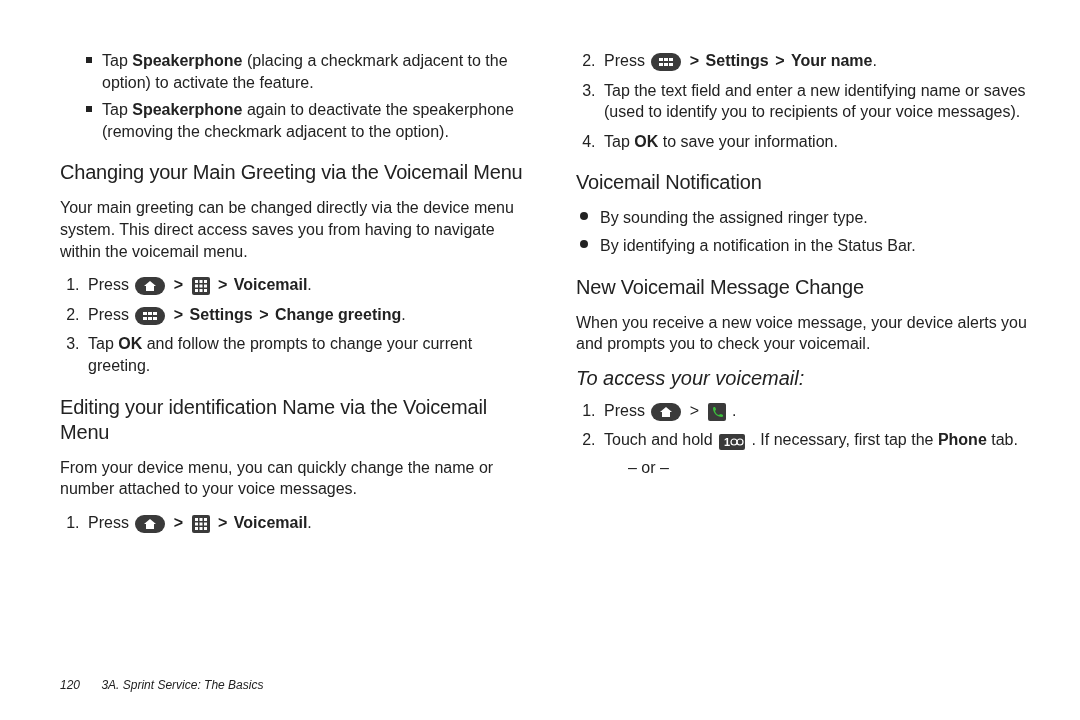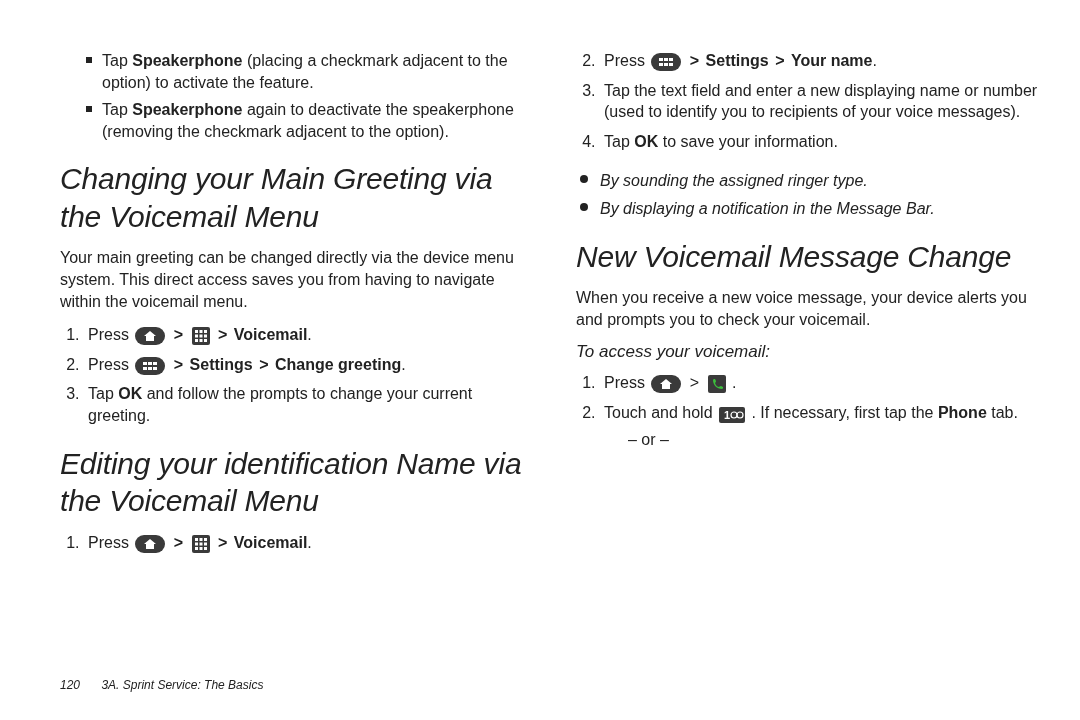--- a/index.html
+++ b/index.html
@@ -46,21 +46,20 @@
     left: 0;
     top: 7px;
     width: 6px;
     height: 6px;
     background: #222;
   }
   ul.disc {
     list-style: none;
     padding-left: 4px;
     margin: 0 0 18px 0;
-    font-style: italic;
   }
   ul.disc > li {
     position: relative;
     padding-left: 20px;
     margin-bottom: 6px;
   }
   ul.disc > li::before {
     content: "";
     position: absolute;
     left: 0;
@@ -72,30 +71,29 @@
   }
   ol {
     margin: 0 0 18px 0;
     padding-left: 24px;
   }
   ol > li {
     padding-left: 4px;
     margin-bottom: 8px;
   }
   .h-sub {
-    font-style: italic;
-    font-size: 30px;
+    font-size: 20px;
     line-height: 1.25;
     margin: 14px 0 12px 0;
     font-weight: 400;
     letter-spacing: -0.2px;
   }
   .lead {
     font-style: italic;
-    font-size: 17px;
+    font-size: 20px;
     margin: 6px 0 10px 0;
   }
   .b { font-weight: bold; }
   .sep { margin: 0 2px; }
   .icon {
     display: inline-block;
     vertical-align: -5px;
     margin: 0 2px;
   }
   .icon svg { display: block; }
@@ -194,20 +192,21 @@
           <span class="b">Settings</span>
           <span class="sep b"> &gt; </span>
           <span class="b">Change greeting</span><span>.</span>
         </li>
         <li>
           <span>Tap </span><span class="b">OK</span><span> and follow the prompts to change your current greeting.</span>
         </li>
       </ol>
 
       <div class="h-sub">Editing your identification Name via the Voicemail Menu</div>
+      <p>From your device menu, you can quickly change the name or number attached to your voice messages.</p>
 
       <ol>
         <li>
           <span>Press </span>
           <span class="icon"><svg width="30" height="18">
                 <use href="#i-home"></use>
               </svg></span>
           <span class="sep b"> &gt; </span>
           <span class="icon"><svg width="18" height="18">
                 <use href="#i-apps"></use>
@@ -224,29 +223,30 @@
         <li>
           <span>Press </span>
           <span class="icon"><svg width="30" height="18">
                 <use href="#i-menu"></use>
               </svg></span>
           <span class="sep b"> &gt; </span>
           <span class="b">Settings</span>
           <span class="sep b"> &gt; </span>
           <span class="b">Your name</span><span>.</span>
         </li>
-        <li>Tap the text field and enter a new displaying name or number (used to identify you to recipients of your voice messages).</li>
+        <li>Tap the text field and enter a new identifying name or saves (used to identify you to recipients of your voice messages).</li>
         <li>
           <span>Tap </span><span class="b">OK</span><span> to save your information.</span>
         </li>
       </ol>
 
+      <div class="h-sub">Voicemail Notification</div>
       <ul class="disc">
         <li>By sounding the assigned ringer type.</li>
-        <li>By displaying a notification in the Message Bar.</li>
+        <li>By identifying a notification in the Status Bar.</li>
       </ul>
 
       <div class="h-sub">New Voicemail Message Change</div>
       <p>When you receive a new voice message, your device alerts you and prompts you to check your voicemail.</p>
       <div class="lead">To access your voicemail:</div>
 
       <ol>
         <li>
           <span>Press </span>
           <span class="icon"><svg width="30" height="18">

